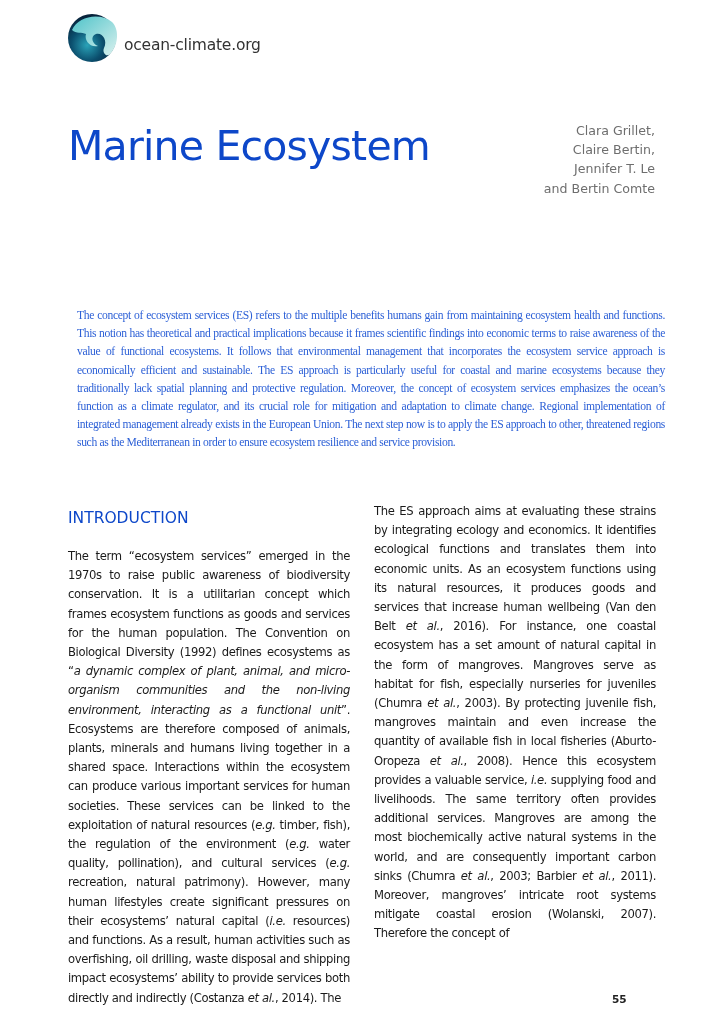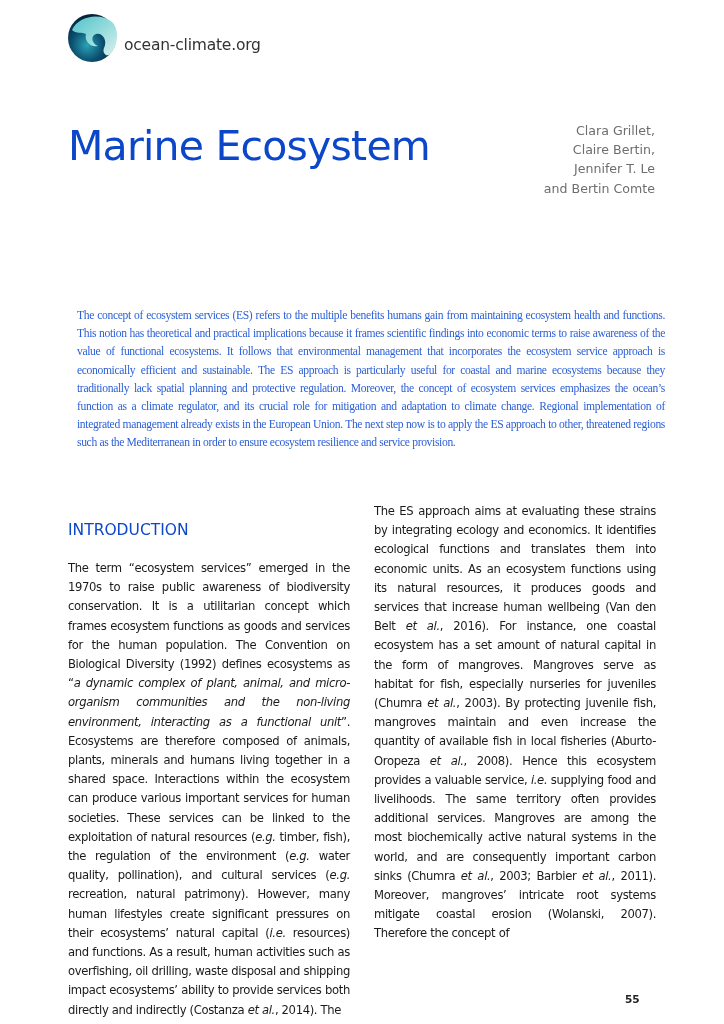--- a/index.html
+++ b/index.html
@@ -16,25 +16,25 @@
   .authors { position: absolute; right: 69px; top: 121px; text-align: right;
              font-family: "DejaVu Sans", sans-serif; color: #6e6e6e; font-size: 12.6px; line-height: 19.2px; }
   .authors span { display: block; margin-left: 10px; }
   .abstract { position: absolute; left: 68px; top: 298px; width: 588px; margin: 9px;
               color: #2b5fd6; font-size: 11.6px; line-height: 18.2px; text-align: justify;
               font-family: Liberation Serif, serif; letter-spacing: -0.35px; }
   .col { position: absolute; top: 502px; width: 282px; font-size: 11.6px; line-height: 19.2px;
          text-align: justify; letter-spacing: -0.35px; color: #1a1a1a; }
   .col.left { left: 68px; }
   .col.right { left: 374px; }
-  .heading { color: #0d47c9; font-size: 15.5px; line-height: 24px; margin: 16px 0 17px 0;
+  .heading { color: #0d47c9; font-size: 15.5px; line-height: 24px; margin: 4px 0 17px 0;
              letter-spacing: 0; font-weight: normal; }
   .col p { margin: 0; }
   .col p + p { margin-top: 19px; }
-  .page-number { position: absolute; left: 625px; top: 993px; font-size: 10.5px; font-weight: bold; color: #222; }
+  .page-number { position: absolute; left: 612px; top: 993px; font-size: 10.5px; font-weight: bold; color: #222; }
   i { font-style: italic; }
 </style>
 </head>
 <body>
 
 <div class="logo">
   <svg viewBox="0 0 56 52">
     <defs>
       <radialGradient id="dark" cx="40%" cy="65%" r="60%">
         <stop offset="0%" stop-color="#2aa3b8"></stop>

